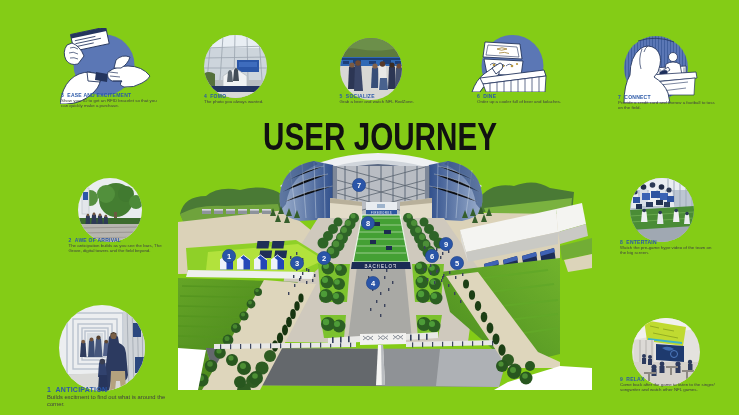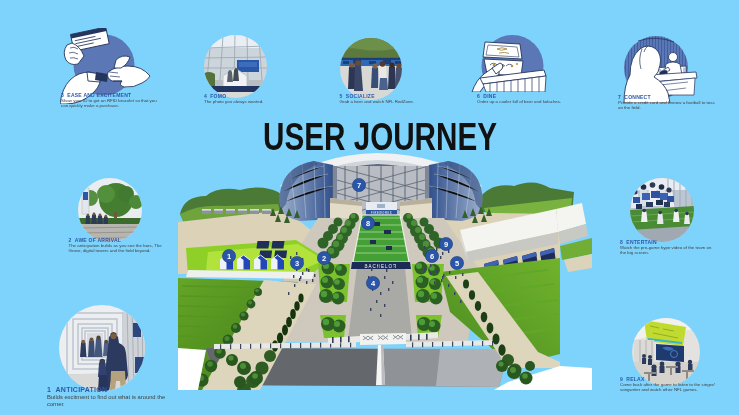--- a/index.html
+++ b/index.html
@@ -1,16 +1,16 @@
 <!DOCTYPE html>
 <html><head>
 <meta charset="utf-8">
 <style>
 html,body{margin:0;padding:0;}
-.page{position:relative;width:739px;height:415px;background:#7dd3fc;font-family:"Liberation Sans",sans-serif;overflow:hidden;}
+.page{position:relative;width:739px;height:415px;background:#84cc16;font-family:"Liberation Sans",sans-serif;overflow:hidden;}
 .abs{position:absolute;}
 .ct{position:absolute;color:#2b59a8;font-weight:bold;font-size:5px;letter-spacing:.25px;white-space:nowrap;}
 .cb{position:absolute;color:#414141;font-size:4.4px;line-height:1.32;}
 </style>
 </head>
 <body>
 <div class="page">
 
 <div class="abs" id="title" style="left:230px;top:116px;width:300px;text-align:center;font-size:38px;font-weight:bold;color:#111111;transform:scaleX(0.78);transform-origin:center;">USER&nbsp;JOURNEY</div>
 

